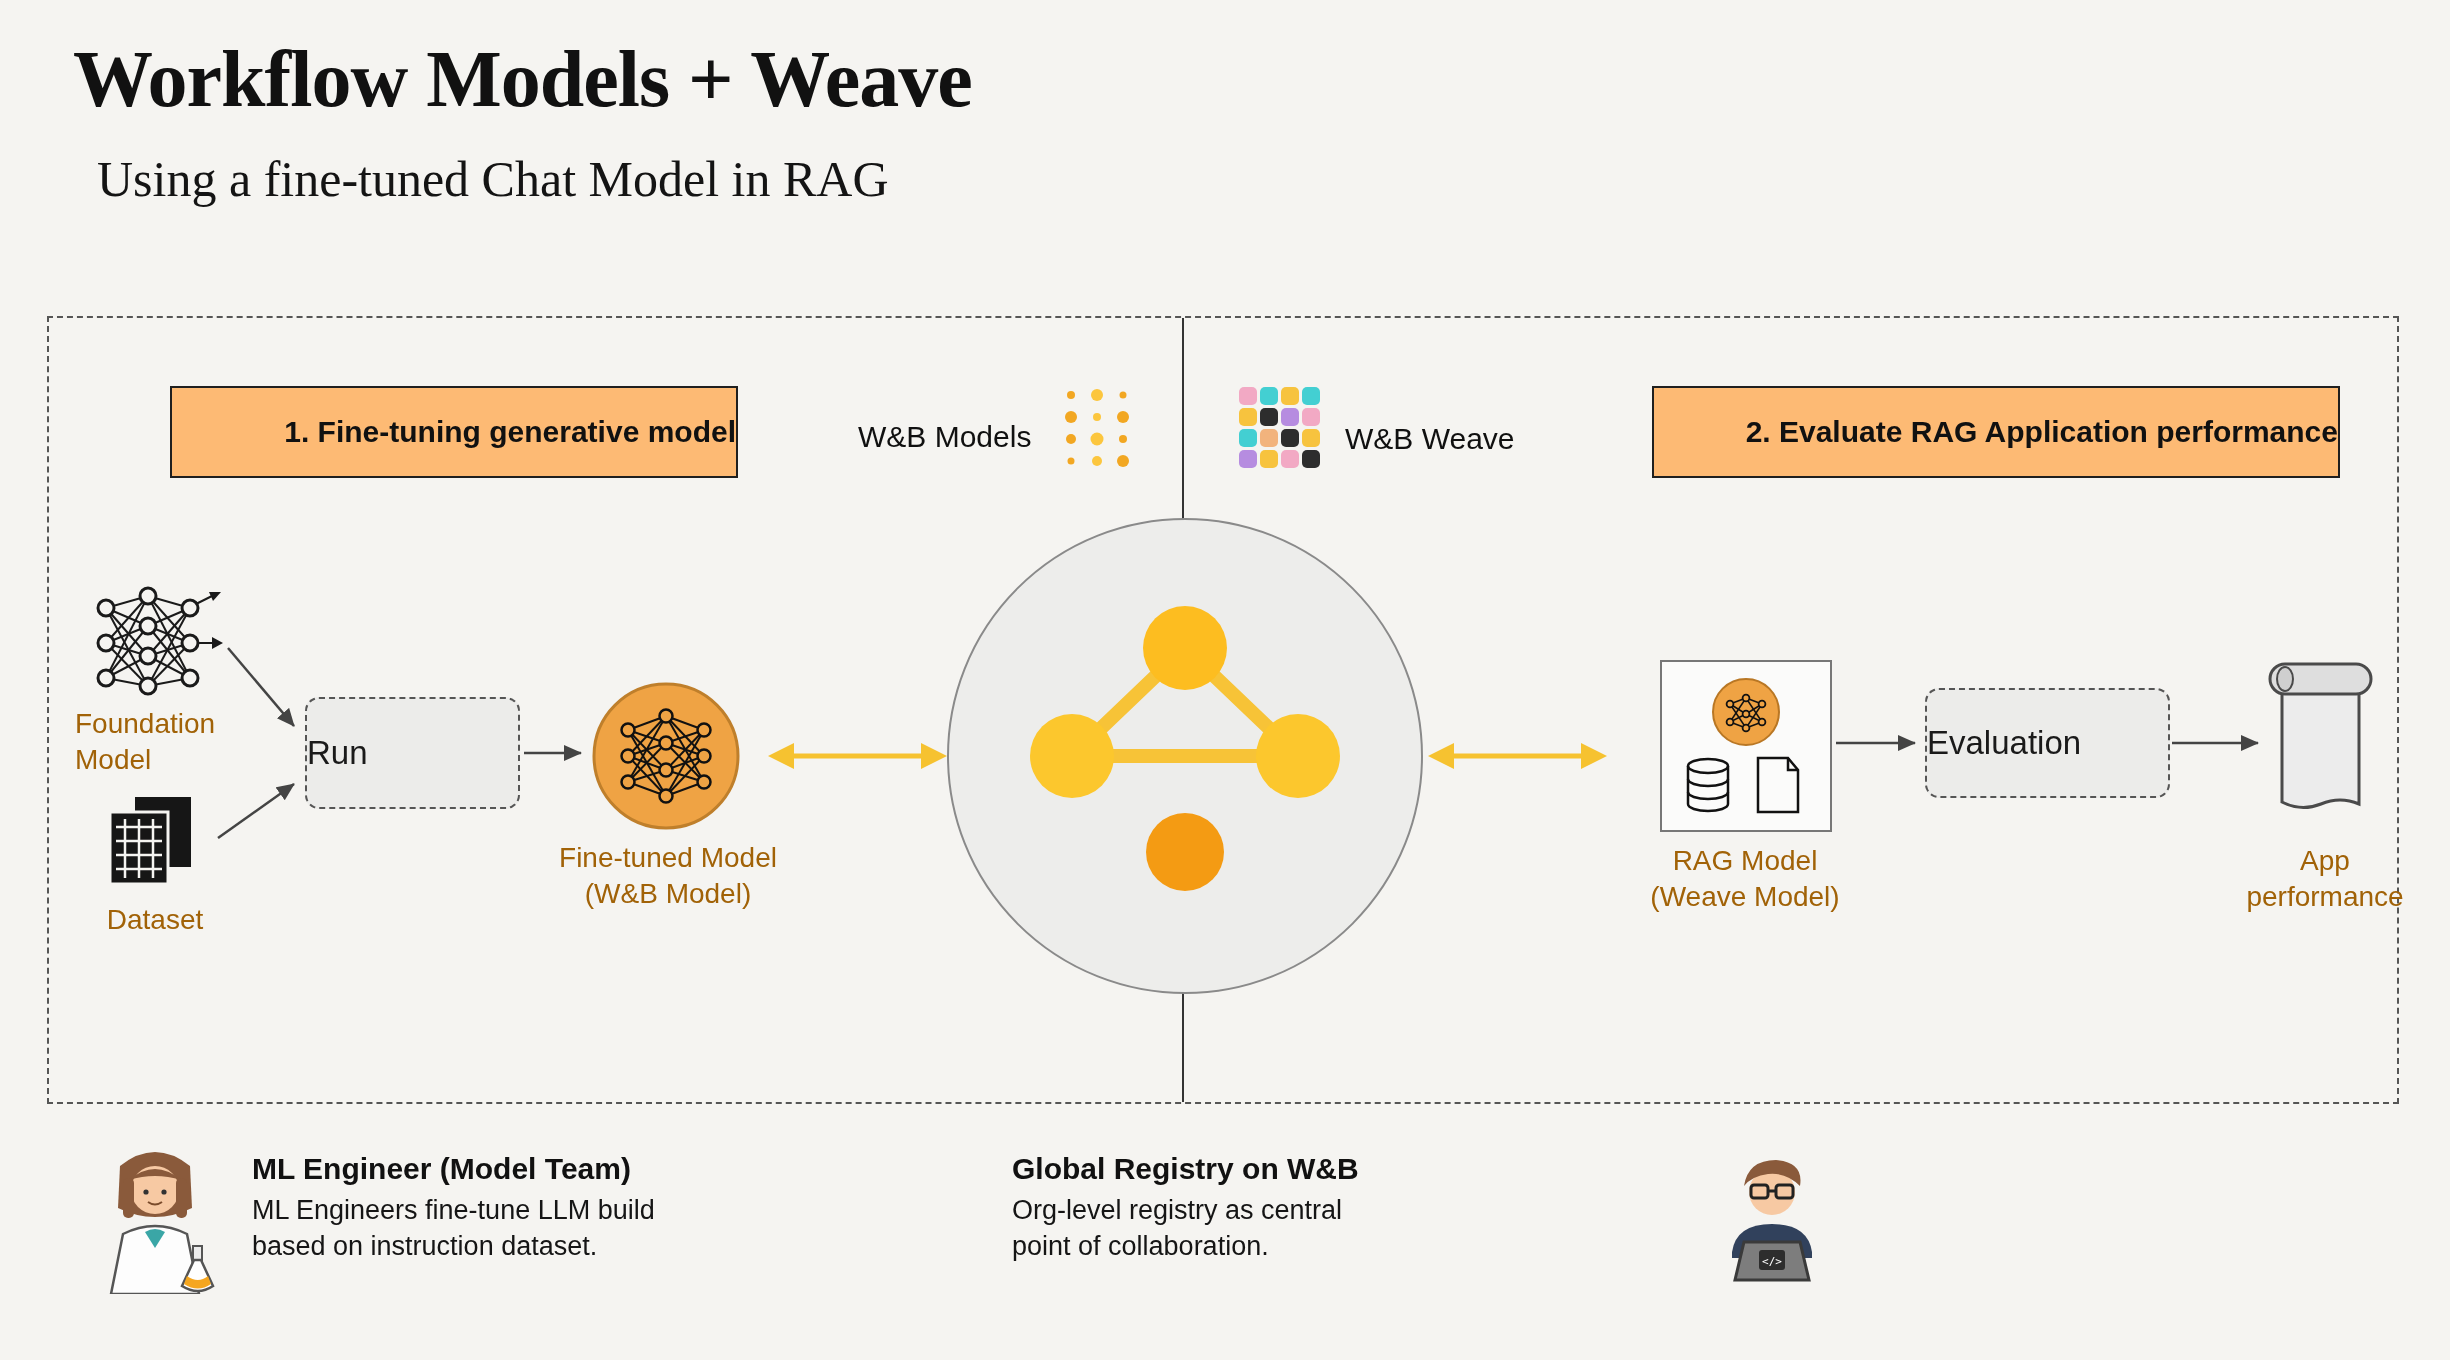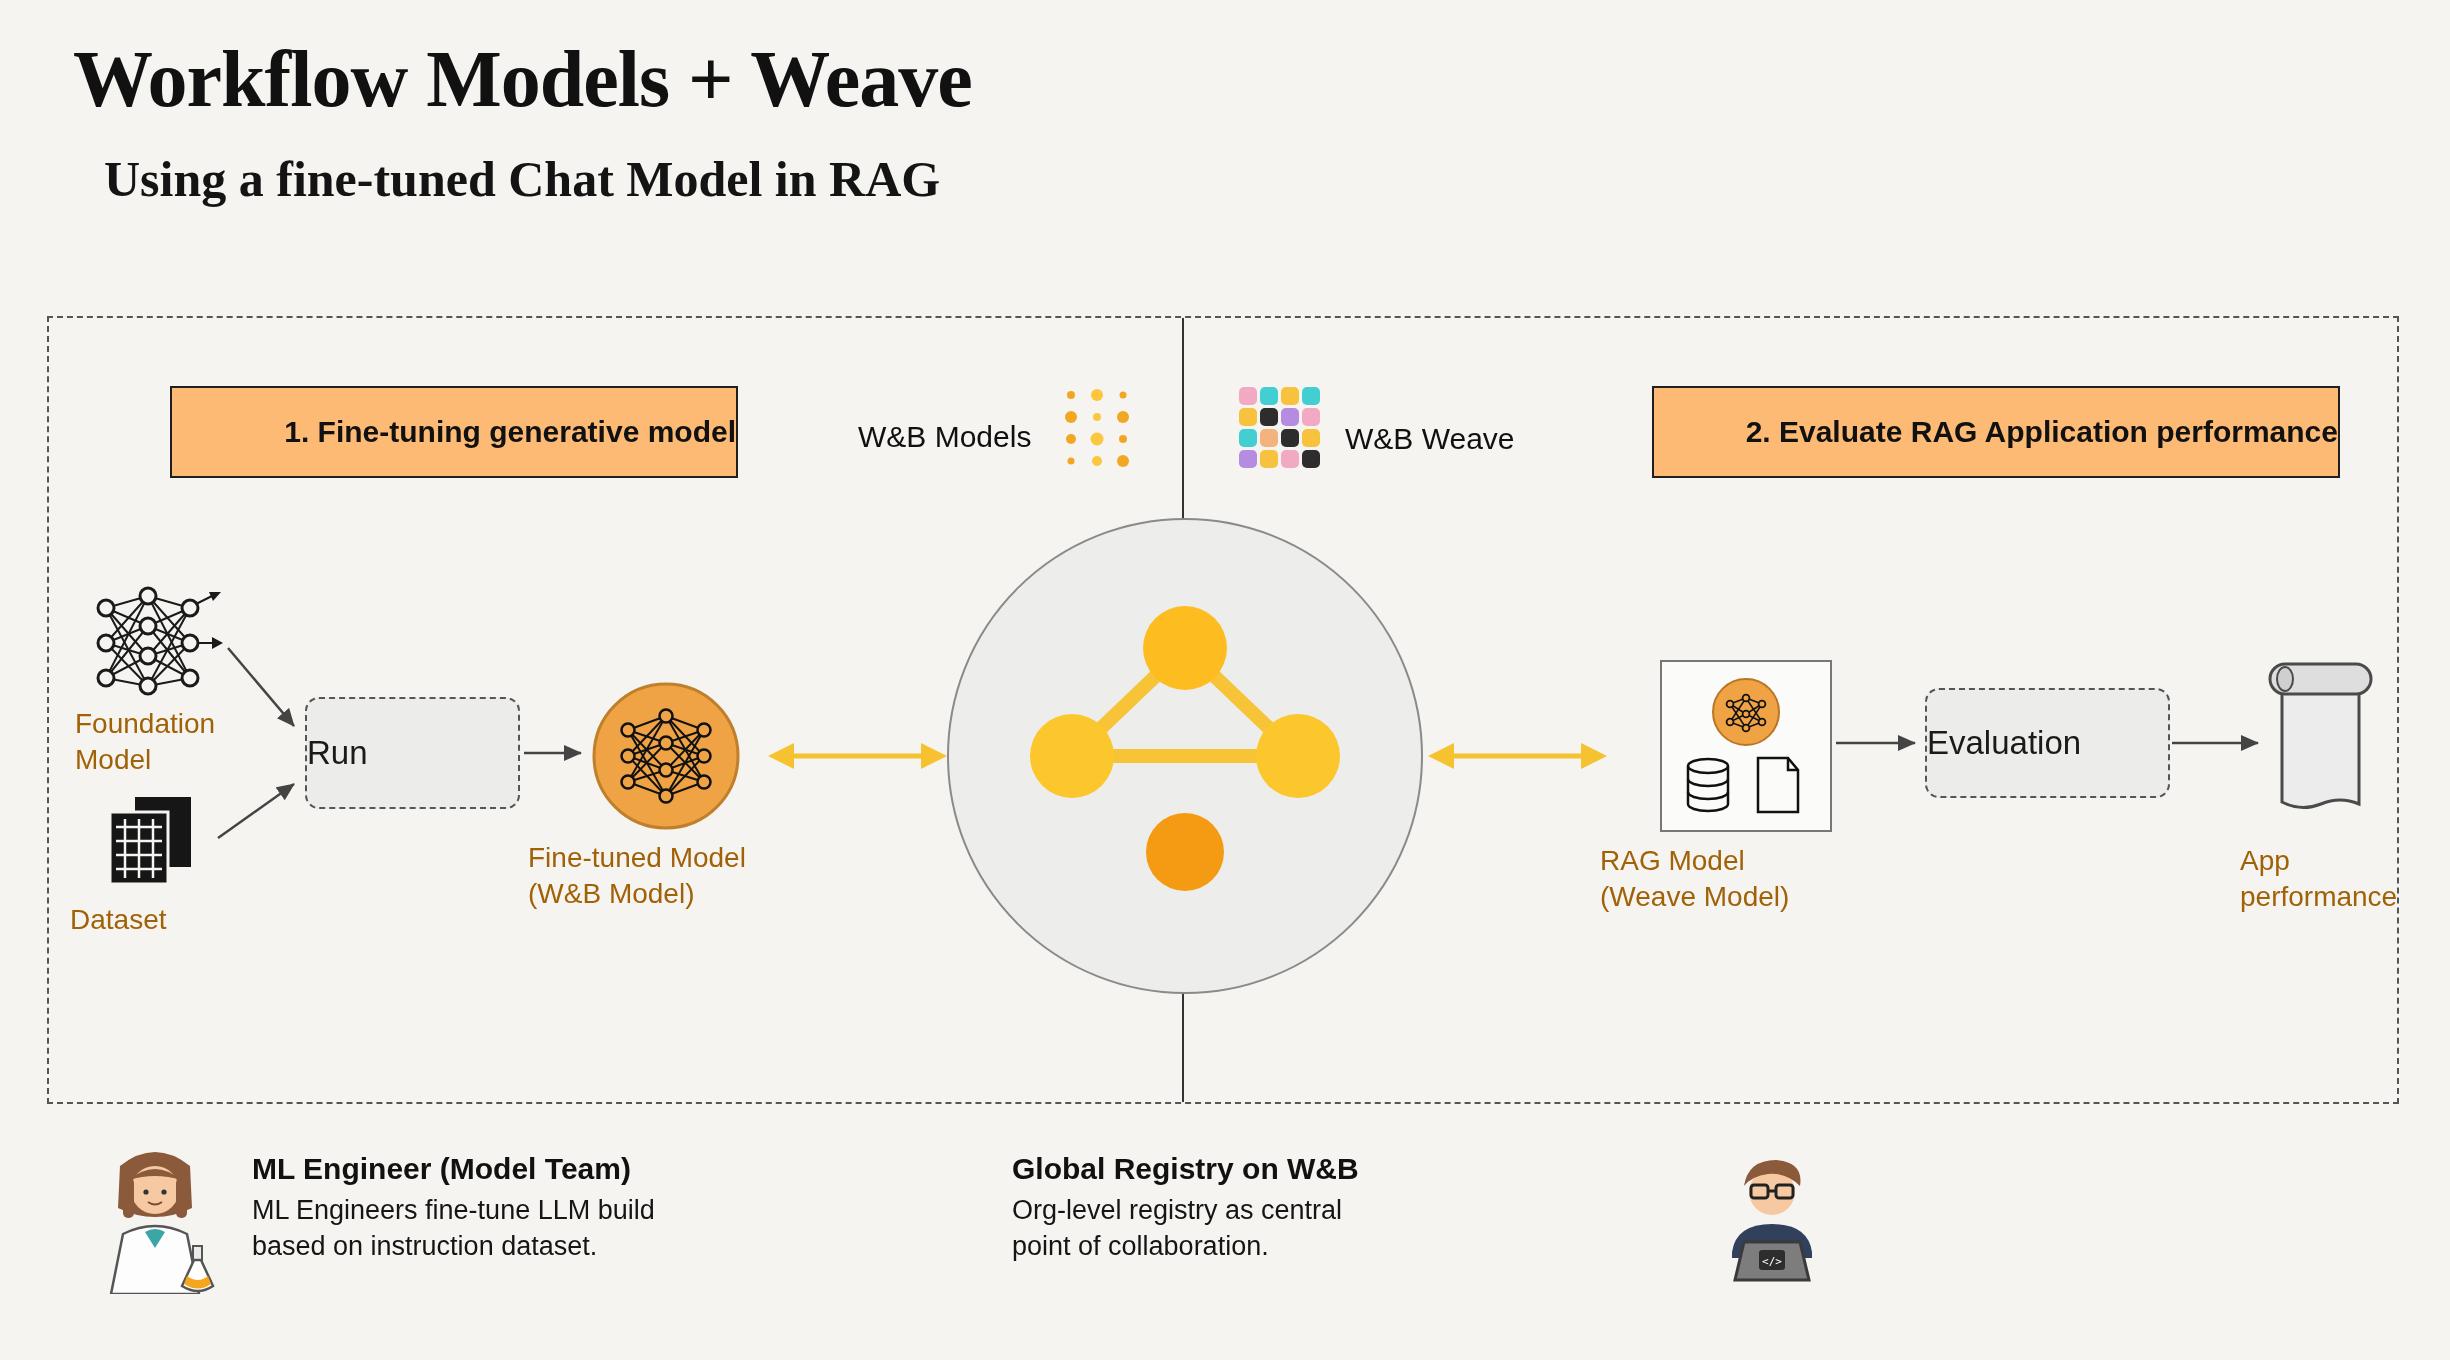--- a/index.html
+++ b/index.html
@@ -3,29 +3,29 @@
 <meta charset="utf-8">
 <style>
   *{margin:0;padding:0;box-sizing:border-box}
   html,body{background:#e8e8e6}
   .canvas{position:relative;width:2450px;height:1360px;background:#f5f4f1;
           font-family:"Liberation Sans",sans-serif;color:#111;overflow:hidden}
   .abs{position:absolute}
   .z2{z-index:2}
   .overlay{position:absolute;left:0;top:0;width:2450px;height:1360px;pointer-events:none;z-index:1}
   .title{left:73px;top:34px;font-family:"Liberation Serif",serif;font-size:80px;font-weight:700;letter-spacing:-1px}
-  .subtitle{left:104px;top:150px;font-family:"Liberation Serif",serif;font-size:50px;font-weight:700;color:#141414}
+  .subtitle{left:97px;top:150px;font-family:"Liberation Serif",serif;font-size:50px;font-weight:400;color:#141414}
   .frame{left:47px;top:316px;width:2352px;height:788px;border:2px dashed #555}
   .hdr{background:#fdba74;border:2px solid #1f1f1f;display:flex;align-items:center;justify-content:flex-end;
        font-weight:700;font-size:30px}
   .hdr-left{left:170px;top:386px;width:568px;height:92px}
   .hdr-right{left:1652px;top:386px;width:688px;height:92px}
   .prod-label{font-size:30px;color:#101010}
   .node-label{font-size:28px;line-height:1.3;white-space:pre-line;color:#a16207}
-  .center{}
+  .center{text-align:center}
   .proc-box{background:#ececea;border:2.5px dashed #555;border-radius:14px;display:flex;
             align-items:center;justify-content:flex-start;font-size:33px;color:#1a1a1a}
   .run-box{left:305px;top:697px;width:215px;height:112px}
   .eval-box{left:1925px;top:688px;width:245px;height:110px}
   .rag-box{left:1660px;top:660px;width:172px;height:172px;background:#fbfbfa;border:2px solid #777;
            display:flex;align-items:center;justify-content:center}
   .legend-title{font-size:30px;font-weight:700;margin-bottom:6px}
   .legend-desc{font-size:27px;line-height:1.35;white-space:pre-line;color:#151515}
   svg{display:block}
 </style>

